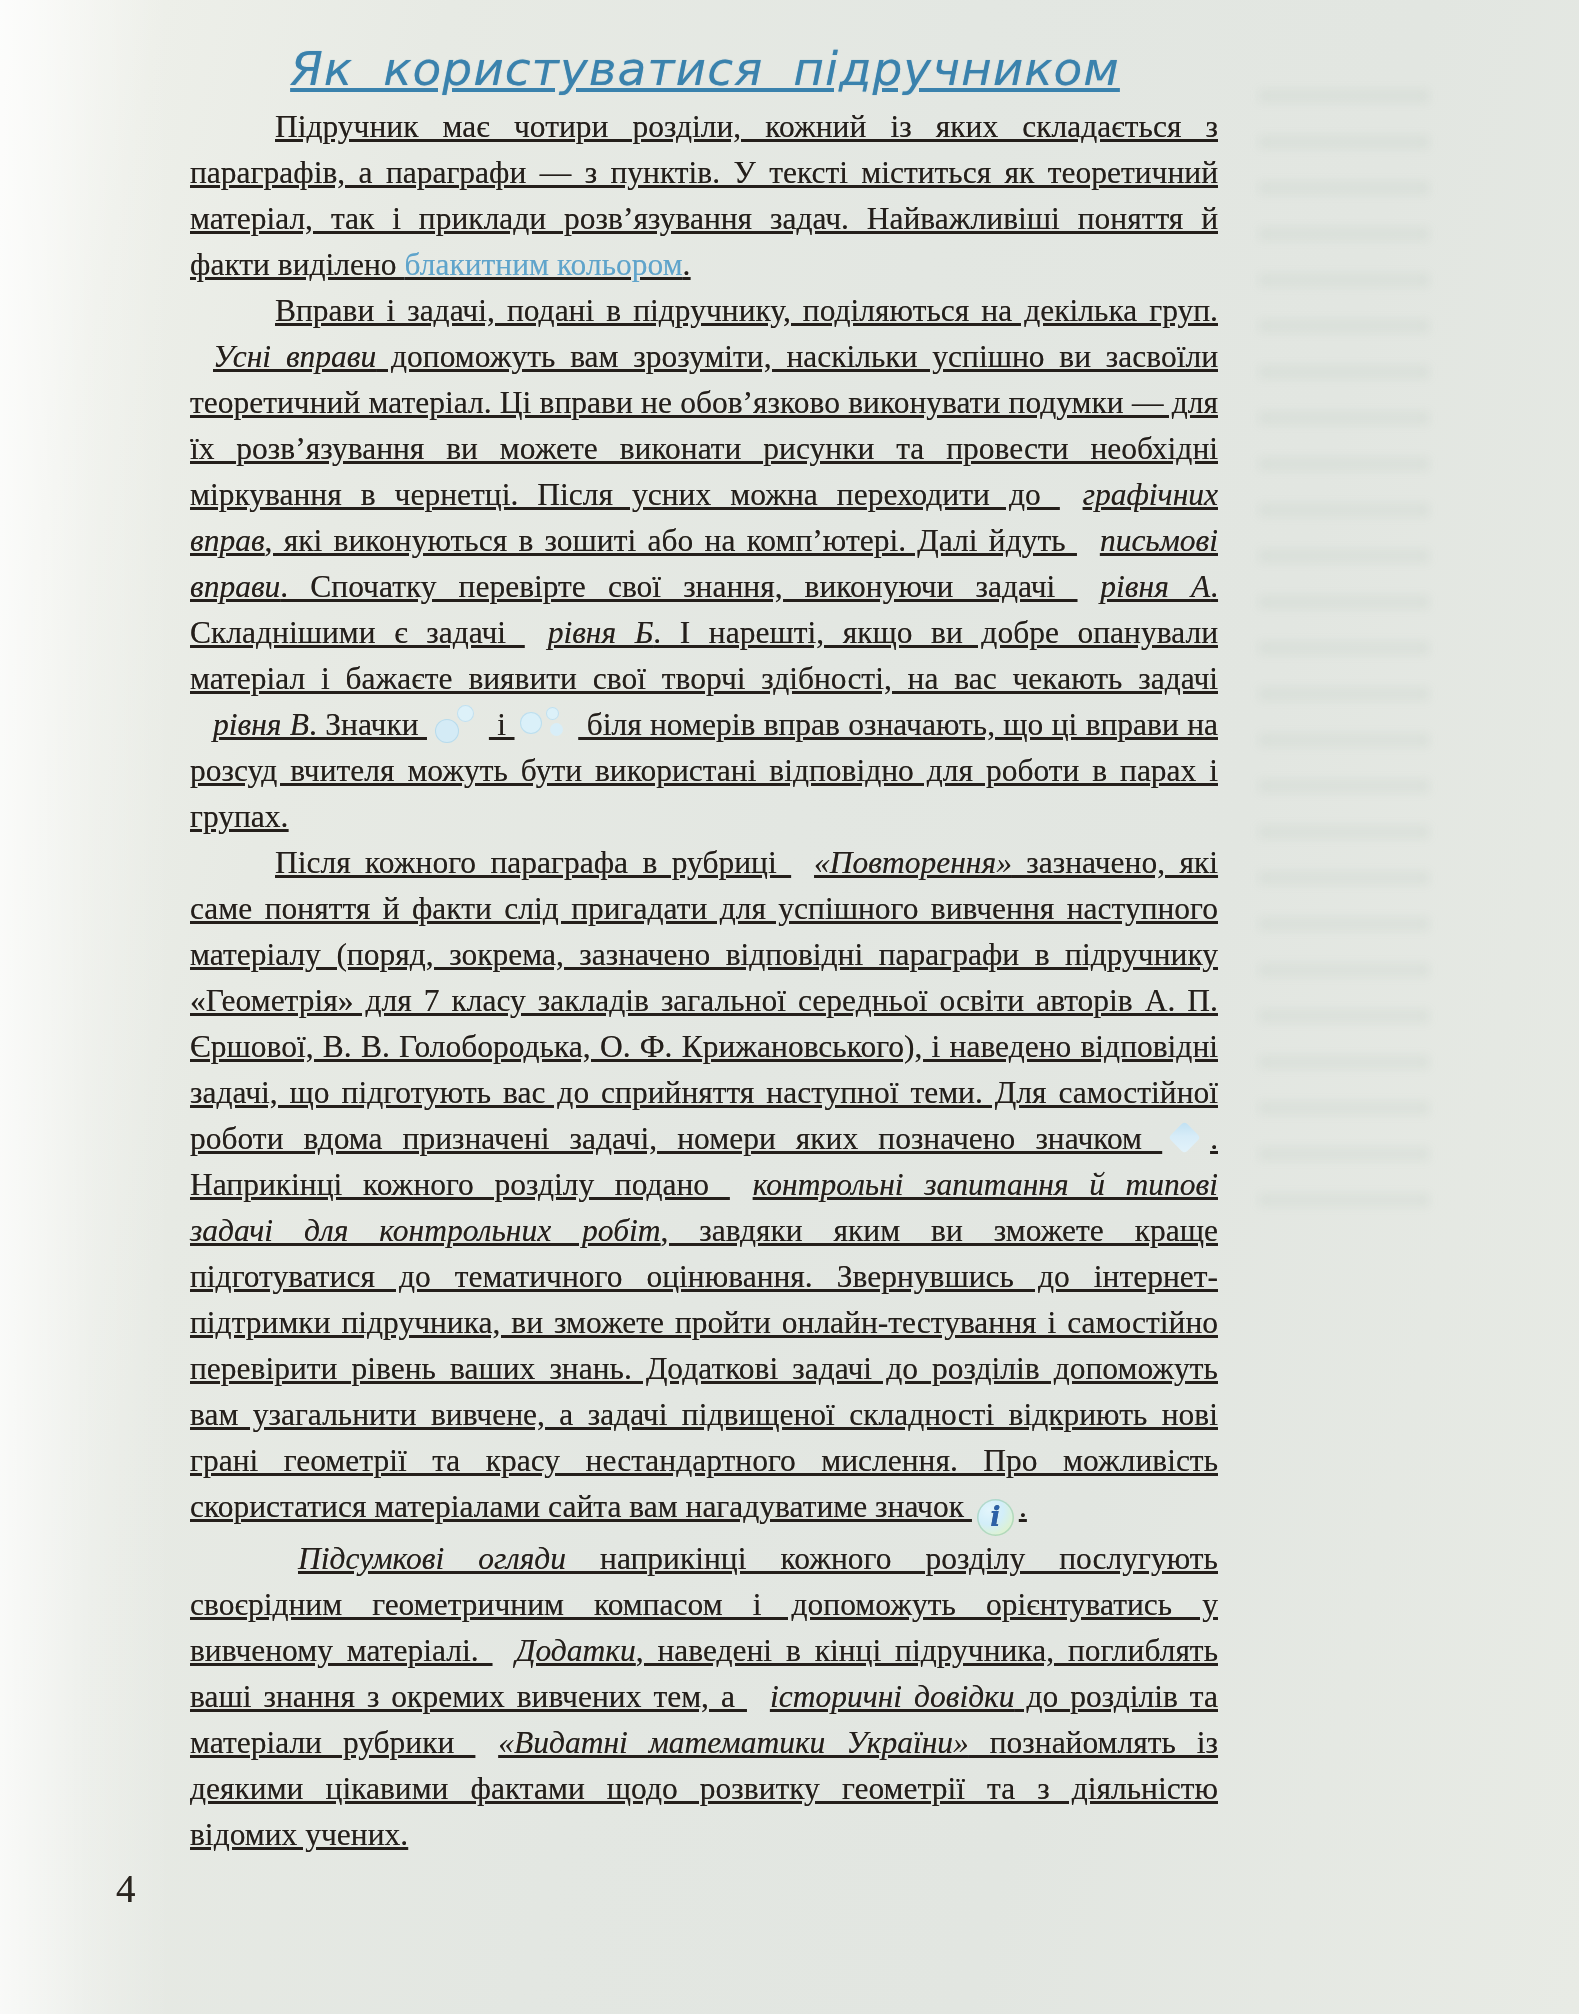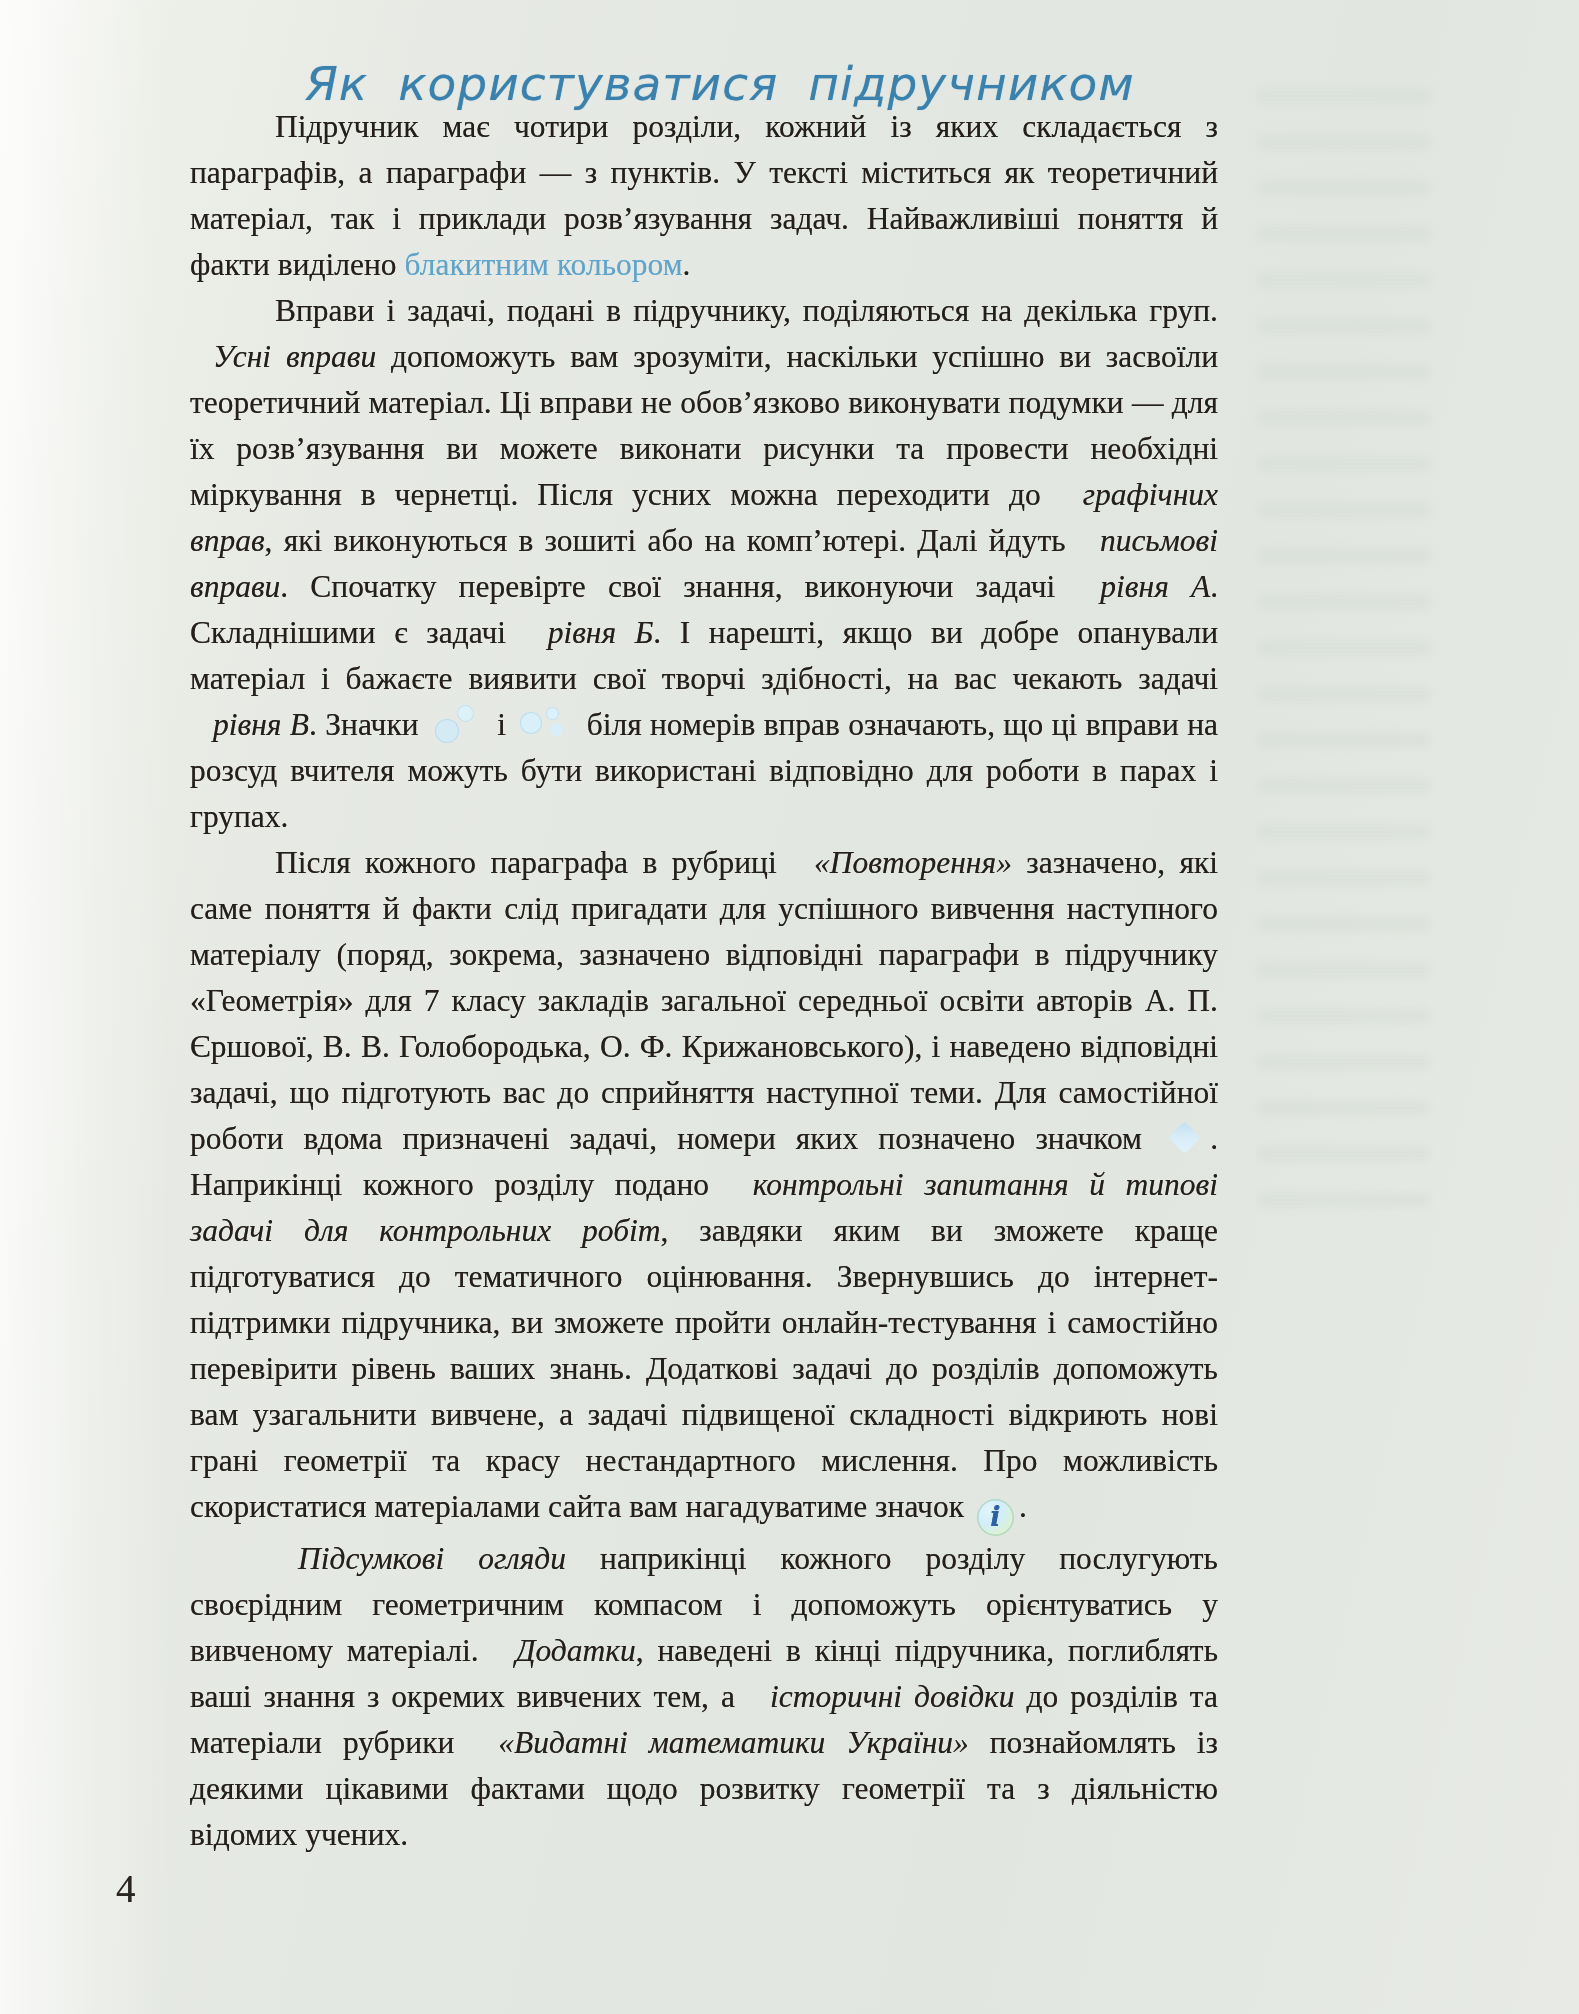--- a/index.html
+++ b/index.html
@@ -22,37 +22,38 @@
   }
   
   .bleed{
     position:absolute;right:150px;top:90px;width:170px;height:1150px;
     background:repeating-linear-gradient(180deg,
       rgba(140,165,150,.10) 0 12px, rgba(0,0,0,0) 12px 46px);
     filter:blur(5px);
     pointer-events:none;
   }
   .title{
-    position:absolute;left:190px;top:38px;width:1028px;margin:16px;
+    position:absolute;left:190px;top:38px;width:1028px;margin:1px;
     text-align:center;
     font-family:"DejaVu Sans", sans-serif;
     font-style:italic;font-weight:normal;
     font-size:47px;line-height:60px;
     letter-spacing:1px;word-spacing:14px;
     color:#3a82ad;
     text-shadow:0 0 1px rgba(58,130,173,.55);
+    text-decoration:underline;
   }
   .body-text{
     position:absolute;left:190px;top:104px;width:1028px;
     font-size:31.5px;line-height:46px;
     color:#241f1b;
     text-align:justify;
     text-shadow:0 0 .6px rgba(35,28,22,.65);
   }
-  .body-text p{margin:0;text-indent:85px;}
+  .body-text p{margin:0;text-indent:85px;text-decoration:underline;}
   .body-text em{font-style:italic;margin-left:23px;}
   .hl{color:#5fa4cb;text-shadow:0 0 .5px rgba(95,164,203,.5);}
   .page-number{
     position:absolute;left:116px;top:1866px;
     font-size:39px;color:#2a2520;
     text-shadow:0 0 .6px rgba(35,28,22,.6);
   }
 
   
   .icon{display:inline-block;position:relative;vertical-align:-8px;}

